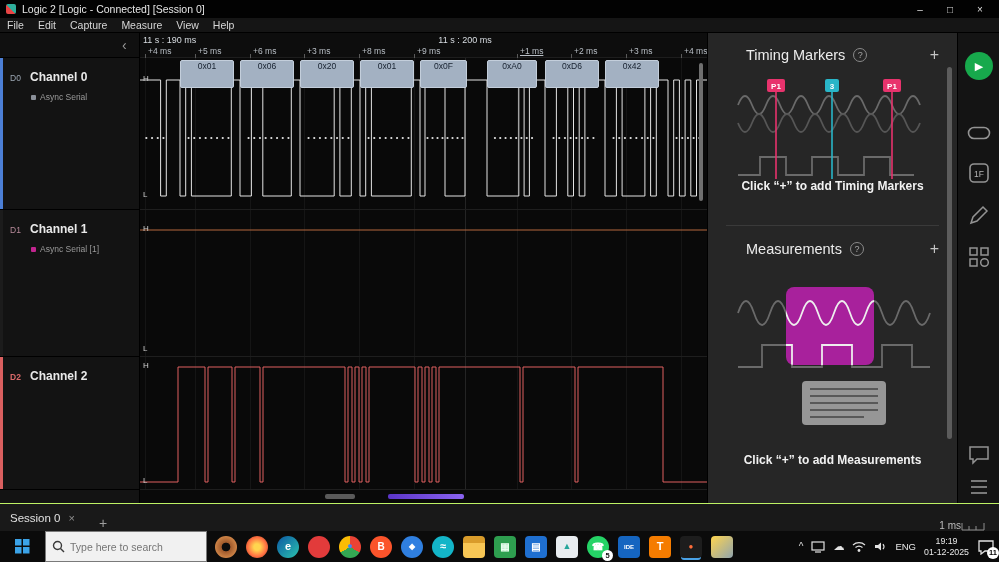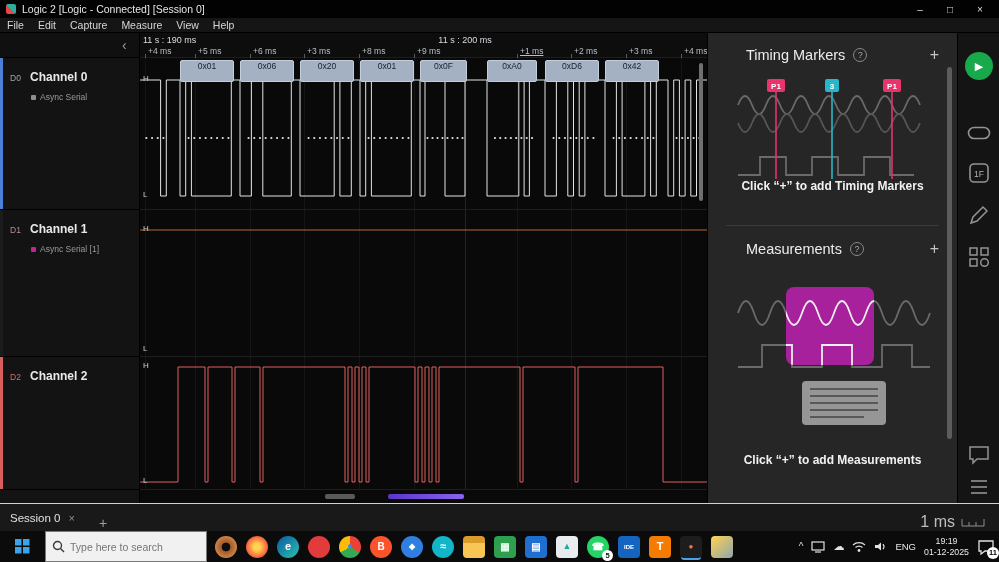--- a/index.html
+++ b/index.html
@@ -35,21 +35,21 @@
 .tl-major{position:absolute;top:2px;font-size:9px;color:#d8dde2;white-space:nowrap}
 .tl-tick{position:absolute;top:13px;font-size:8.5px;color:#b9bfc6;white-space:nowrap}
 .tl-mark{position:absolute;top:21px;width:1px;height:4px;background:#5a5a5a}
 .wave-rows{position:absolute;left:0;top:25px;width:567px;height:445px}
 .gridlines{position:absolute;left:0;top:0;width:567px;height:432px;z-index:0}
 .gridline{position:absolute;top:0;width:1px;height:100%;background:rgba(255,255,255,0.05)}
 .gridline.major{background:rgba(255,255,255,0.11)}
 .wave-row{position:relative;width:567px;border-bottom:1px solid #1e1e1e;z-index:1}
 .wavesvg{position:absolute;left:0;top:0}
 .lvl{position:absolute;left:3px;font-size:8px;color:#cfcfcf;z-index:2}
-.anno{position:absolute;top:2px;height:22px;background:#a3b1c2;border:1px solid #c3cedb;border-radius:2px;color:#16202e;font-size:8.5px;line-height:10px;text-align:center;z-index:3;overflow:hidden}
+.anno{position:absolute;top:2px;height:28px;background:#a3b1c2;border:1px solid #c3cedb;border-radius:2px;color:#16202e;font-size:8.5px;line-height:10px;text-align:center;z-index:3;overflow:hidden}
 .vscroll{position:absolute;left:559px;top:30px;width:4px;height:138px;background:#6f6f6f;border-radius:2px;z-index:4}
 .hthumb{position:absolute;top:461px;height:5px;border-radius:2px;z-index:4}
 .hthumb.gray{left:185px;width:30px;background:#5a5a5a}
 .hthumb.purple{left:248px;width:76px;background:linear-gradient(90deg,#5b35c8,#8a63f0)}
 
 
 .rightpanel{position:absolute;left:707px;top:0;width:250px;height:470px;background:#262626;border-left:1px solid #000}
 .rp-head{position:absolute;left:38px;right:18px;display:flex;align-items:center}
 .rp-title{font-size:14.5px;color:#ececec}
 .rp-help{width:14px;height:14px;margin-left:8px;border:1px solid #8a8a8a;border-radius:50%;color:#a6a6a6;font-size:9px;line-height:12px;text-align:center}
@@ -62,21 +62,21 @@
 
 .iconstrip{position:absolute;left:957px;top:0;width:42px;height:470px;background:#141414;border-left:1px solid #000}
 .play-btn{position:absolute;left:7px;top:19px;width:28px;height:28px;border-radius:50%;background:#17a94c;color:#fff;font-size:11px;text-align:center;line-height:28px}
 .strip-ico{position:absolute;left:9px;width:24px;height:24px}
 
 
 .sessionbar{position:absolute;left:0;top:503px;width:100%;height:28px;background:#191919;border-top:1px solid #bef264;display:flex;align-items:flex-end;color:#e0e0e0;font-size:11.5px}
 .sess-tab{display:flex;align-items:center;padding:0 10px;height:100%}
 .sess-close{margin-left:8px;color:#8f8f8f;font-size:11px}
 .sess-add{margin-left:14px;color:#9f9f9f;font-size:14px}
-.sess-scale{margin-left:auto;margin-right:14px;display:flex;align-items:center;gap:6px;color:#bdbdbd;font-size:16px}
+.sess-scale{margin-left:auto;margin-right:14px;display:flex;align-items:center;color:#bdbdbd;font-size:10px}
 
 
 .taskbar{position:absolute;left:0;top:531px;width:100%;height:31px;background:#0b0b0b;display:flex;align-items:center}
 .start-btn{width:45px;height:31px;display:flex;align-items:center;justify-content:center}
 .searchbox{width:162px;height:31px;background:#f1f1f1;border:1px solid #7a7a7a;display:flex;align-items:center;padding:0 6px;gap:5px}
 .searchbox input{border:none;background:transparent;outline:none;font-size:10.5px;color:#3c3c3c;width:120px;font-family:"Liberation Sans",sans-serif}
 .tb-apps{display:flex;align-items:center;gap:9px;margin-left:8px}
 .tb-icon{position:relative;width:22px;height:22px;border-radius:4px;display:flex;align-items:center;justify-content:center}
 .tb-icon.circ{border-radius:50%}
 .tb-icon.active{box-shadow:0 3px 0 -1px #4aa3e8}
@@ -134,21 +134,21 @@
             <div class="ch-accent" style="background: rgb(28, 28, 28);"></div>
             <span class="ch-id" style="color: rgb(183, 138, 154);">D1</span>
             <span class="ch-name">Channel 1</span>
             <div class="ch-analyzer">
               <span class="ch-bullet" style="background: rgb(194, 37, 143);"></span>
               <span class="ch-analyzer-label">Async Serial [1]</span>
             </div>
           </div>
           <div class="ch-block" style="height: 133px;">
             <div class="ch-accent" style="background: rgb(217, 95, 95);"></div>
-            <span class="ch-id" style="color: rgb(217, 106, 106);">D2</span>
+            <span class="ch-id" style="color: rgb(217, 106, 106); font-weight: bold;">D2</span>
             <span class="ch-name">Channel 2</span>
           </div>
         </div>
     </div>
 
     <div class="wavearea">
       <div class="timeline">
           <div class="tl-major" style="left: 3px;">11 s : 190 ms</div>
           <div class="tl-major" style="left: 325px; transform: translateX(-50%);">11 s : 200 ms</div>
           <div class="tl-tick" style="left: 8px;">+4 ms</div>

